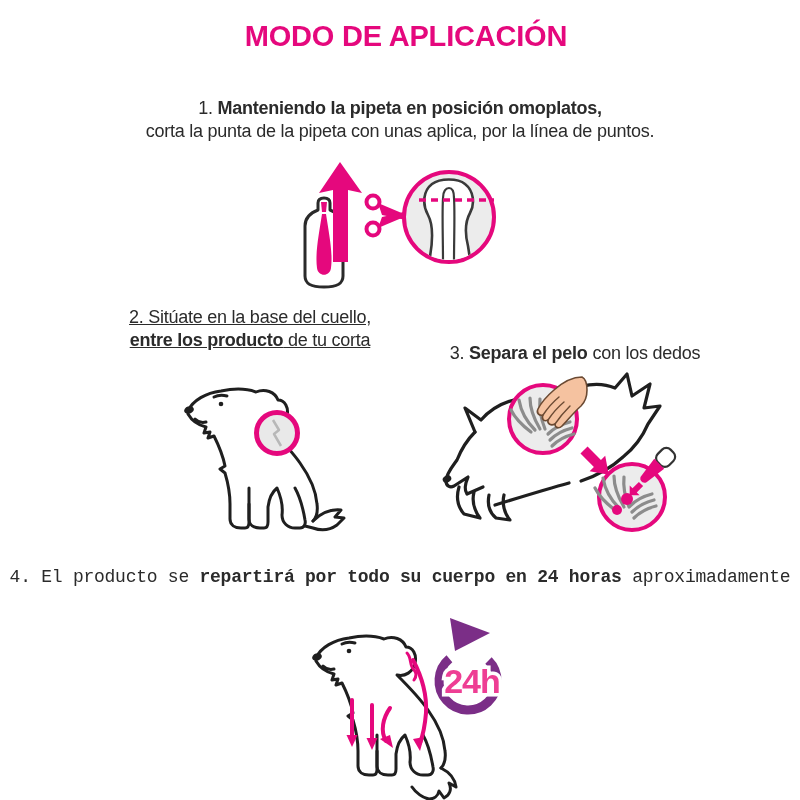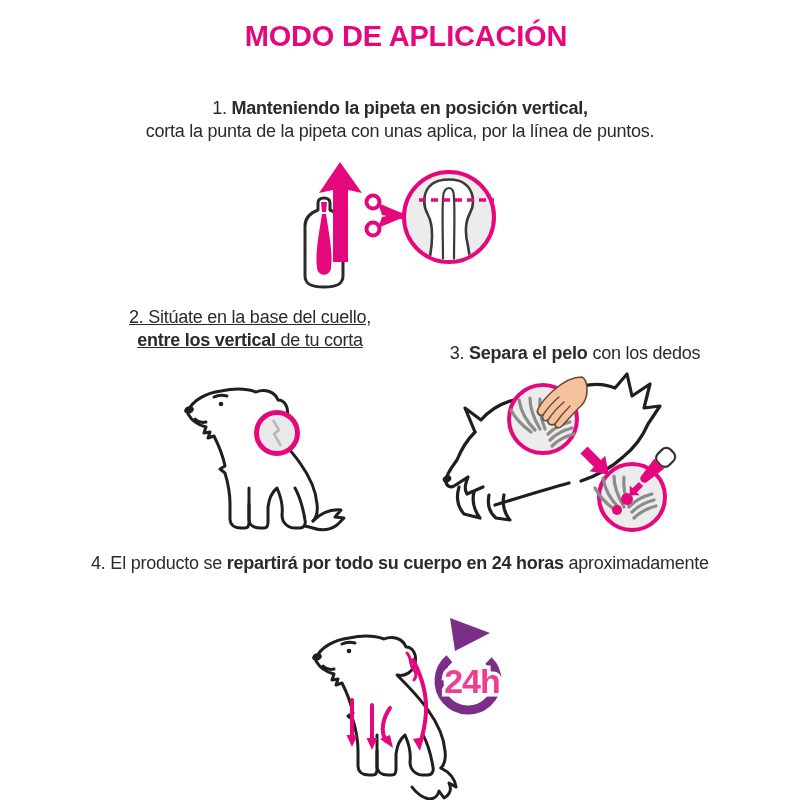--- a/index.html
+++ b/index.html
@@ -21,37 +21,37 @@
     font-size:29px;font-weight:bold;letter-spacing:-0.2px;color:var(--pink);padding-left:12px;
   }
   .step-text{
     position:absolute;text-align:center;font-size:18px;letter-spacing:-0.25px;
     line-height:22.5px;color:var(--ink);
   }
   .step-text b{font-weight:700;}
   .t1{left:0;right:0;top:97px;}
   .t2{left:95px;width:310px;top:306px;text-decoration:underline;}
   .t3{left:425px;width:300px;top:306px;margin-top:36px;}
-  .t4{left:0;right:0;top:552px;}
+  .t4{left:0;right:0;top:566px;font-family:Liberation Mono, monospace;}
   .illo{position:absolute;}
   .i1{left:293px;top:158px;}
   .i2{left:180px;top:380px;}
   .i3{left:435px;top:368px;}
   .i4{left:300px;top:613px;}
   svg{display:block;}
 </style>
 </head>
 <body>
 
 <div class="canvas">
 
   <h1 class="title">MODO DE APLICACIÓN</h1>
 
   <div class="step-text t1">
-    <div><span>1. </span><b>Manteniendo la pipeta en posición vertical,</b></div>
+    <div><span>1. </span><b>Manteniendo la pipeta en posición omoplatos,</b></div>
     <div>corta la punta de la pipeta con unas aplica, por la línea de puntos.</div>
   </div>
 
   <div class="illo i1">
     <svg width="220" height="135" viewBox="0 0 220 135">
       <g>
         <path d="M25,52 L25,45 C25,41.5 27.5,40 31,40 C34.5,40 37,41.5 37,45 L37,52 C45,55 50,60 50,68 L50,118 C50,126 44,129 31,129 C18,129 12,126 12,118 L12,68 C12,60 17,55 25,52 Z" fill="#fff" stroke="#2a2a2a" stroke-width="3" stroke-linejoin="round"></path>
         <path d="M28,44 L34,44 L33,54 L29,54 Z" fill="#E5087D"></path>
         <path d="M29,56 C26,76 22,95 24,110 C25,119 37,119 38,110 C40,95 36,76 33,56 Z" fill="#E5087D"></path>
       </g>
@@ -72,21 +72,21 @@
           <path d="M136,104 C140,84 141,68 135,57 C129,46 130,33 139,26 C147,20 165,20 172,26 C181,33 182,46 177,55 C172,64 172,76 175,88 C176,94 177,100 177,104" fill="#fff" stroke="#3a3a3a" stroke-width="2.6"></path>
           <path d="M150,104 C150,80 149,55 150,40 C150,33 153,30 156,30 C159,30 161,33 161,40 C162,55 161,80 161,104" fill="#fff" stroke="#3a3a3a" stroke-width="2.2"></path>
         </g>
         <line x1="126" y1="42" x2="201" y2="42" stroke="#E5087D" stroke-width="3.5" stroke-dasharray="7 5"></line>
       </g>
     </svg>
   </div>
 
   <div class="step-text t2">
     <div>2. Sitúate en la base del cuello,</div>
-    <div><b>entre los vertical</b><span> de tu corta</span></div>
+    <div><b>entre los producto</b><span> de tu corta</span></div>
   </div>
 
   <div class="step-text t3">
     <div><span>3. </span><b>Separa el pelo</b><span> con los dedos</span></div>
   </div>
 
   <div class="illo i2">
     <svg width="180" height="160" viewBox="0 0 180 160">
       <g fill="none" stroke="#1f1f1f" stroke-width="3" stroke-linecap="round" stroke-linejoin="round">
         <path d="M8,31 C13,20 26,13 41,11 C55,8 68,9 76,12 C85,8 95,12 98,20 C105,20 109,28 107,36 C105,45 97,50 89,48 C99,58 111,70 120,83 C130,97 136,111 137,124 C138,132 136,138 133,141"></path>

